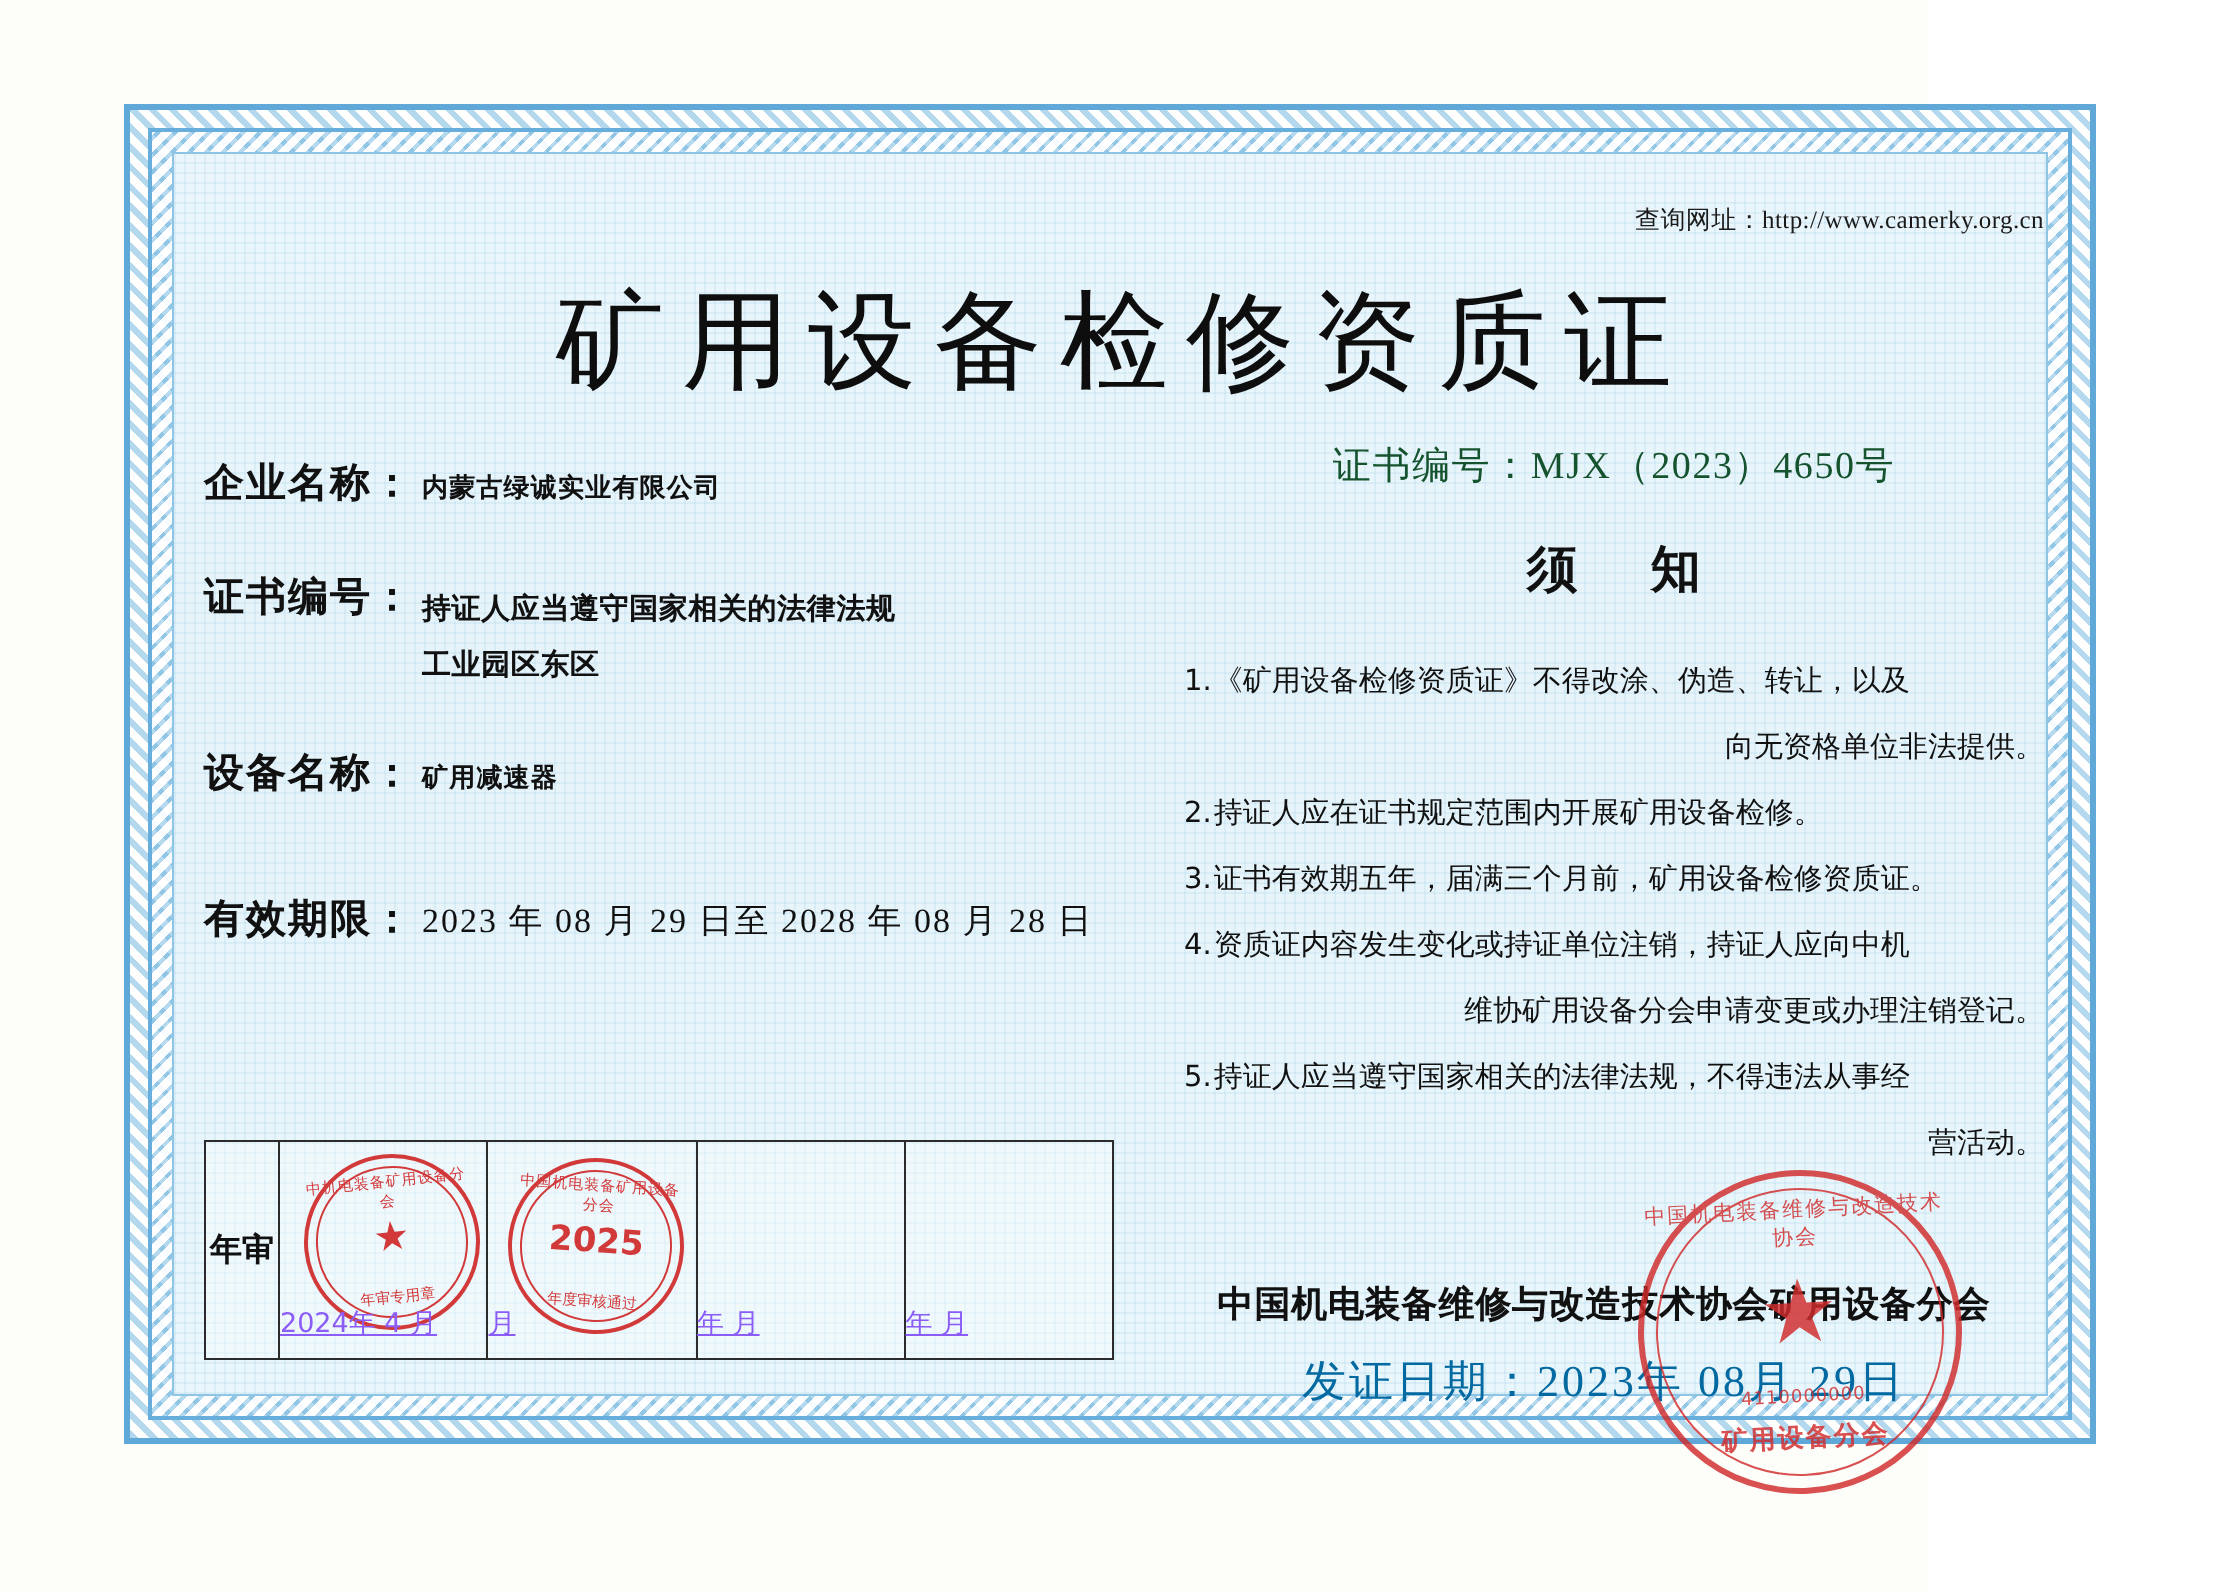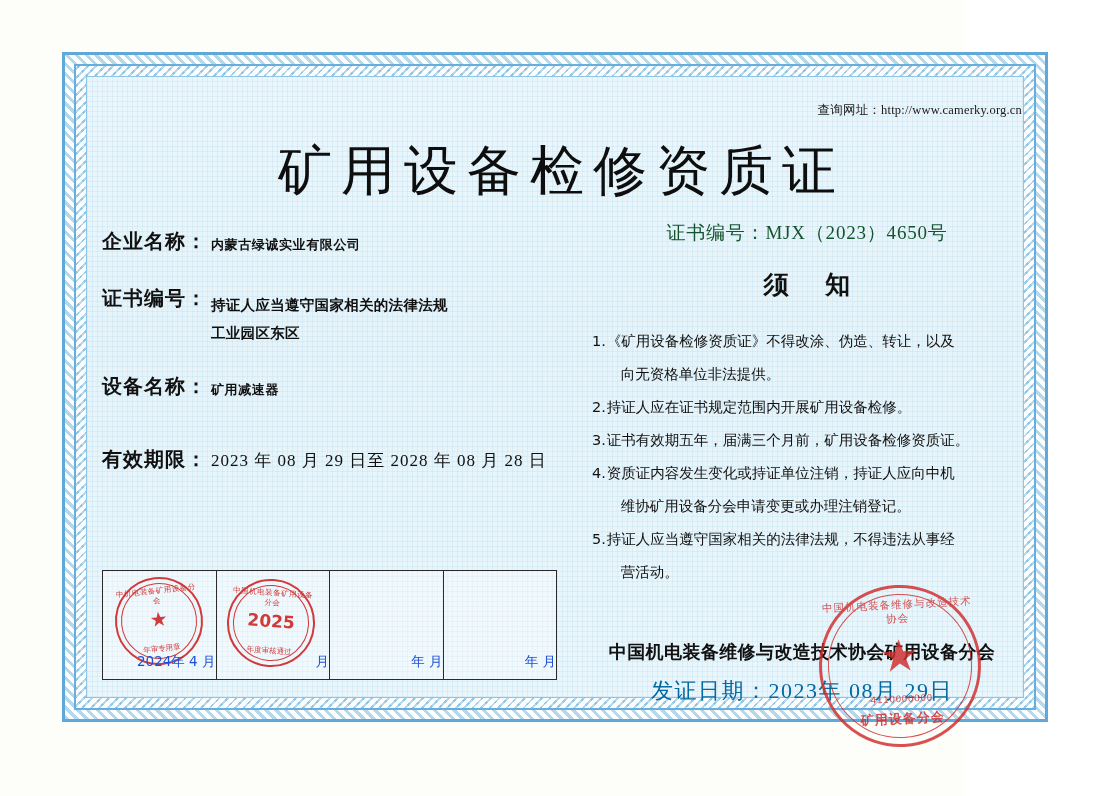--- a/index.html
+++ b/index.html
@@ -183,24 +183,25 @@
     flex: 1 1 0;
     position: relative;
     border-right: 1.4px solid #2b2b2b;
   }
   .annual-cell:last-child { border-right: none; }
   .annual-cell .ym-filled {
     position: absolute;
     left: 0;
     right: 0;
     bottom: 8px;
-    text-align: right;
+    text-align: left;
     font-family: "DejaVu Sans", sans-serif;
     font-size: 13.5px;
-    color: #1d4ed8;
+    color: #8b5cf6;
+    text-decoration: underline;
   }
 
   
   .stamp-ann {
     position: absolute;
     border: 2.2px solid #cf2020;
     border-radius: 50%;
     color: #cf2020;
     opacity: 0.88;
   }
@@ -292,20 +293,21 @@
   .notice-num {
     flex: 0 0 auto;
     padding-right: 1px;
   }
   .notice-text {
     flex: 1 1 auto;
   }
   .notice-text .indent {
     display: block;
     text-indent: 14px;
+    text-align: right;
   }
 
   .issuer {
     position: absolute;
     left: 480px;
     top: 560px;
     width: 460px;
     text-align: center;
     font-family: "DejaVu Sans", sans-serif;
     font-weight: bold;
@@ -419,20 +421,21 @@
         <div class="field-value">矿用减速器</div>
       </div>
 
       <div class="field-row validity">
         <div class="field-label">有效期限：</div>
         <div class="field-value">2023 年 08 月 29 日至 2028 年 08 月 28 日</div>
       </div>
     </div>
 
     <div class="annual-table">
+      <div class="annual-head">年审</div>
 
       <div class="annual-cell">
         <div class="stamp-ann stamp-ann-1">
           <div class="inner-ring"></div>
           <div class="arc-top">中机电装备矿用设备分会</div>
           <div class="star">★</div>
           <div class="arc-bottom">年审专用章</div>
         </div>
         <div class="ym-filled">2024年 4 月</div>
       </div>

